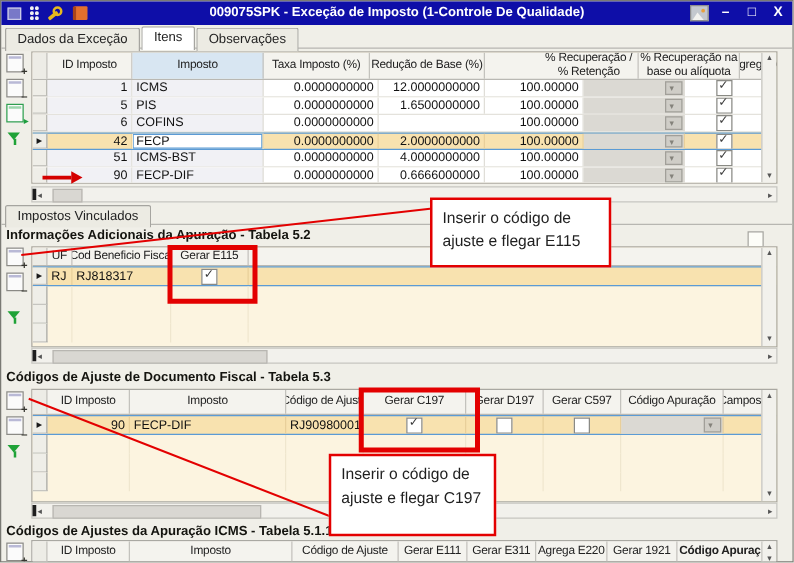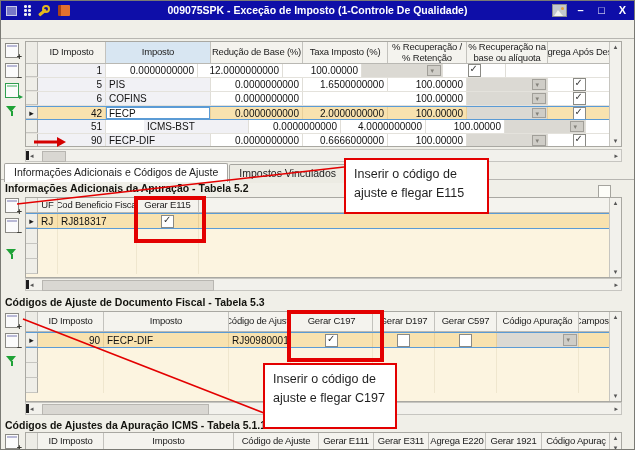--- a/index.html
+++ b/index.html
@@ -107,43 +107,49 @@
     <span class="tb-title">009075SPK - Exceção de Imposto (1-Controle De Qualidade)</span>
     <div class="tb-right">
       <span class="pic-icon"></span>
       <span class="winbtn">–</span>
       <span class="winbtn">□</span>
       <span class="winbtn">X</span>
     </div>
   </div>
 
   <div class="rule" style="top:37px"></div>
+  <div class="tabs" style="left:3px;top:20px">
+    <span class="tab">Dados da Exceção</span>
+    <span class="tab active">Itens</span>
+    <span class="tab">Observações</span>
+  </div>
 
   <div class="tbcol" style="left:3px;top:42px">
     <span class="ticon add"></span>
     <span class="ticon del"></span>
     <span class="ticon copy"></span>
     <span class="funnel"></span>
   </div>
   <div class="grid" id="grid-impostos" style="left:24px;top:40px;width:597px;height:106px">
       <div class="g-hdr" style="height: 22px;">
         <div class="g-hc nw g-sel" style="width: 12px; height: 21px;"></div>
         <div class="g-hc nw" style="width: 68px; height: 21px;">ID Imposto</div>
         <div class="g-hc nw g-hl" style="width: 105px; height: 21px;">Imposto</div>
+        <div class="g-hc nw" style="width: 85px; height: 21px;">Taxa Imposto (%)</div>
         <div class="g-hc nw" style="width: 92px; height: 21px;">Redução de Base (%)</div>
-        <div class="g-hc nw" style="width: 85px; height: 21px;">Taxa Imposto (%)</div>
-        <div class="g-hc pre" style="width: 79px; height: 21px;">% Recuperação /
+        <div class="g-hc pre" style="width: 79px; height: 21px; margin-left: 44px;">% Recuperação /
 % Retenção</div>
         <div class="g-hc pre" style="width: 81px; height: 21px;">% Recuperação na
 base ou alíquota</div>
         <div class="g-hc nw" style="width: 63px; height: 21px;">Agrega Após Desc</div>
       </div>
       <div class="g-row" style="height: 14px;">
         <div class="g-c t-selector" style="width: 12px;"></div>
         <div class="g-c al-r tint" style="width: 68px;">1</div>
+        <div class="g-c tint" style="width: 105px;">ICMS</div>
         <div class="g-c al-r" style="width: 92px;">0.0000000000</div>
         <div class="g-c al-r" style="width: 85px;">12.0000000000</div>
         <div class="g-c al-r" style="width: 79px;">100.00000</div>
         <div class="g-c dd" style="width: 81px;">
           <div class="ddb"></div>
         </div>
         <div class="g-c al-c" style="width: 63px;">
           <div class="cb on"></div>
         </div>
       </div>
@@ -185,21 +191,21 @@
         <div class="g-c dd" style="width: 81px;">
           <div class="ddb"></div>
         </div>
         <div class="g-c al-c" style="width: 63px;">
           <div class="cb on"></div>
         </div>
       </div>
       <div class="g-row" style="height: 14px;">
         <div class="g-c t-selector" style="width: 12px;"></div>
         <div class="g-c al-r tint" style="width: 68px;">51</div>
-        <div class="g-c tint" style="width: 105px; margin-left: 38px;">ICMS-BST</div>
+        <div class="g-c tint" style="width: 105px;">ICMS-BST</div>
         <div class="g-c al-r" style="width: 92px;">0.0000000000</div>
         <div class="g-c al-r" style="width: 85px;">4.0000000000</div>
         <div class="g-c al-r" style="width: 79px;">100.00000</div>
         <div class="g-c dd" style="width: 81px;">
           <div class="ddb"></div>
         </div>
         <div class="g-c al-c" style="width: 63px;">
           <div class="cb on"></div>
         </div>
       </div>
@@ -224,21 +230,20 @@
     </div>
   <div class="hscroll" style="left:24px;top:148px;width:597px">
     <span class="tick"></span>
     <span class="la">◂</span>
     <span class="thumb" style="left:16px;width:22px"></span>
     <span class="ra">▸</span>
   </div>
 
   <div class="rule" style="top:178px"></div>
   <div class="tabs" style="left:3px;top:162px">
-    <span class="tab active">Informações Adicionais e Códigos de Ajuste</span>
     <span class="tab">Impostos Vinculados</span>
   </div>
 
   <div class="sec-title" style="top:181px">Informações Adicionais da Apuração - Tabela 5.2</div>
   <div class="usa-sub">
     <span class="usa-cb"></span>
   </div>
   <div class="tbcol" style="left:3px;top:197px">
     <span class="ticon add"></span>
     <span class="ticon del"></span>
@@ -384,21 +389,21 @@
   <div class="grid" id="grid-icms" style="left:24px;top:431px;width:597px;height:19px">
       <div class="g-hdr" style="height: 18px;">
         <div class="g-hc nw g-sel" style="width: 12px; height: 17px;"></div>
         <div class="g-hc nw" style="width: 66px; height: 17px;">ID Imposto</div>
         <div class="g-hc nw" style="width: 130px; height: 17px;">Imposto</div>
         <div class="g-hc nw" style="width: 85px; height: 17px;">Código de Ajuste</div>
         <div class="g-hc nw" style="width: 55px; height: 17px;">Gerar E111</div>
         <div class="g-hc nw" style="width: 55px; height: 17px;">Gerar E311</div>
         <div class="g-hc nw" style="width: 57px; height: 17px;">Agrega E220</div>
         <div class="g-hc nw" style="width: 56px; height: 17px;">Gerar 1921</div>
-        <div class="g-hc nw" style="width: 69px; height: 17px;">Código Apuraç</div>
+        <div class="g-hc nw" style="width: 69px; height: 17px; font-weight: bold;">Código Apuraç</div>
       </div>
       <div class="vscroll">
         <div class="sb-a">▴</div>
         <div class="sb-a">▾</div>
       </div>
     </div>
 
   <div class="hl-box" style="left:133px;top:195px;width:64px;height:39px"></div>
   <div class="hl-box" style="left:286px;top:309px;width:89px;height:44px"></div>
 

